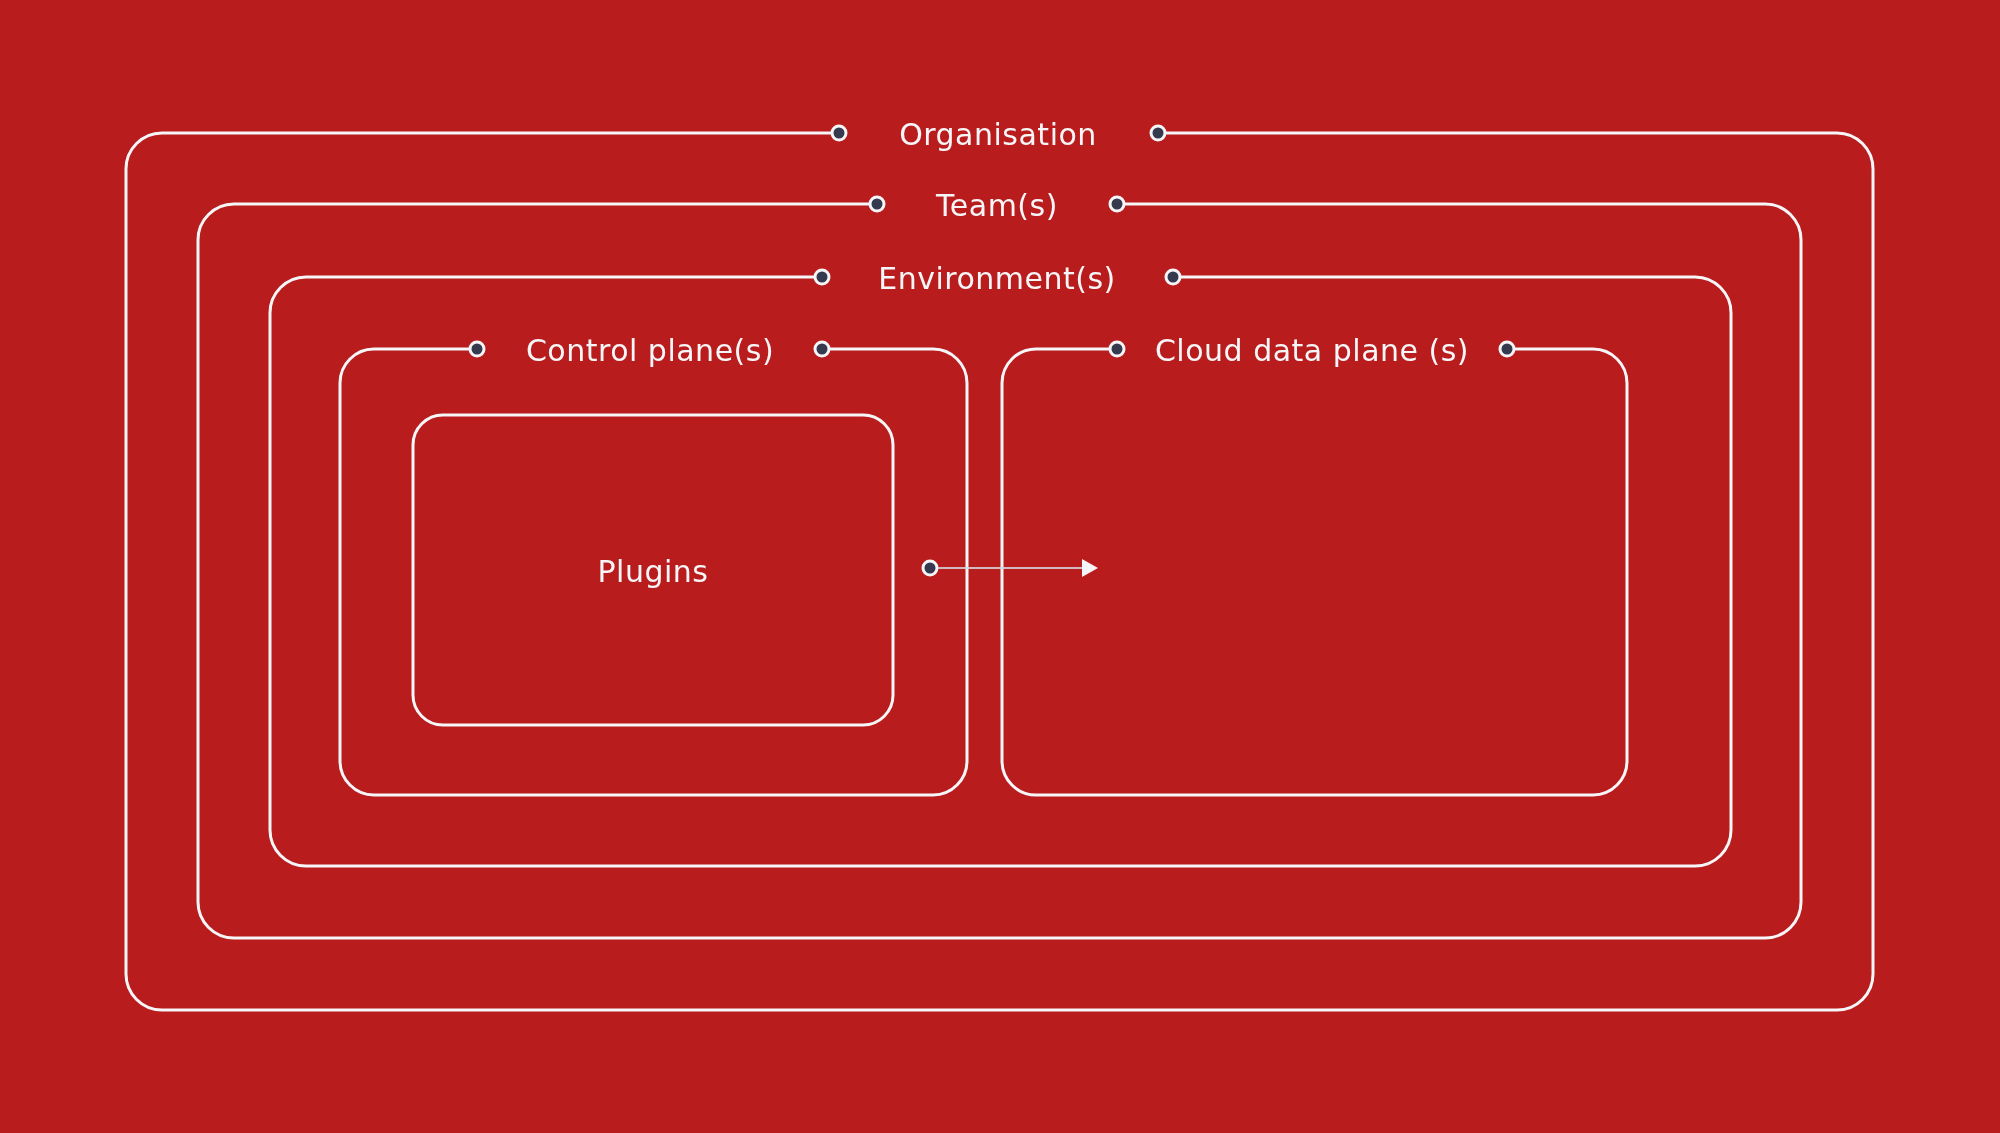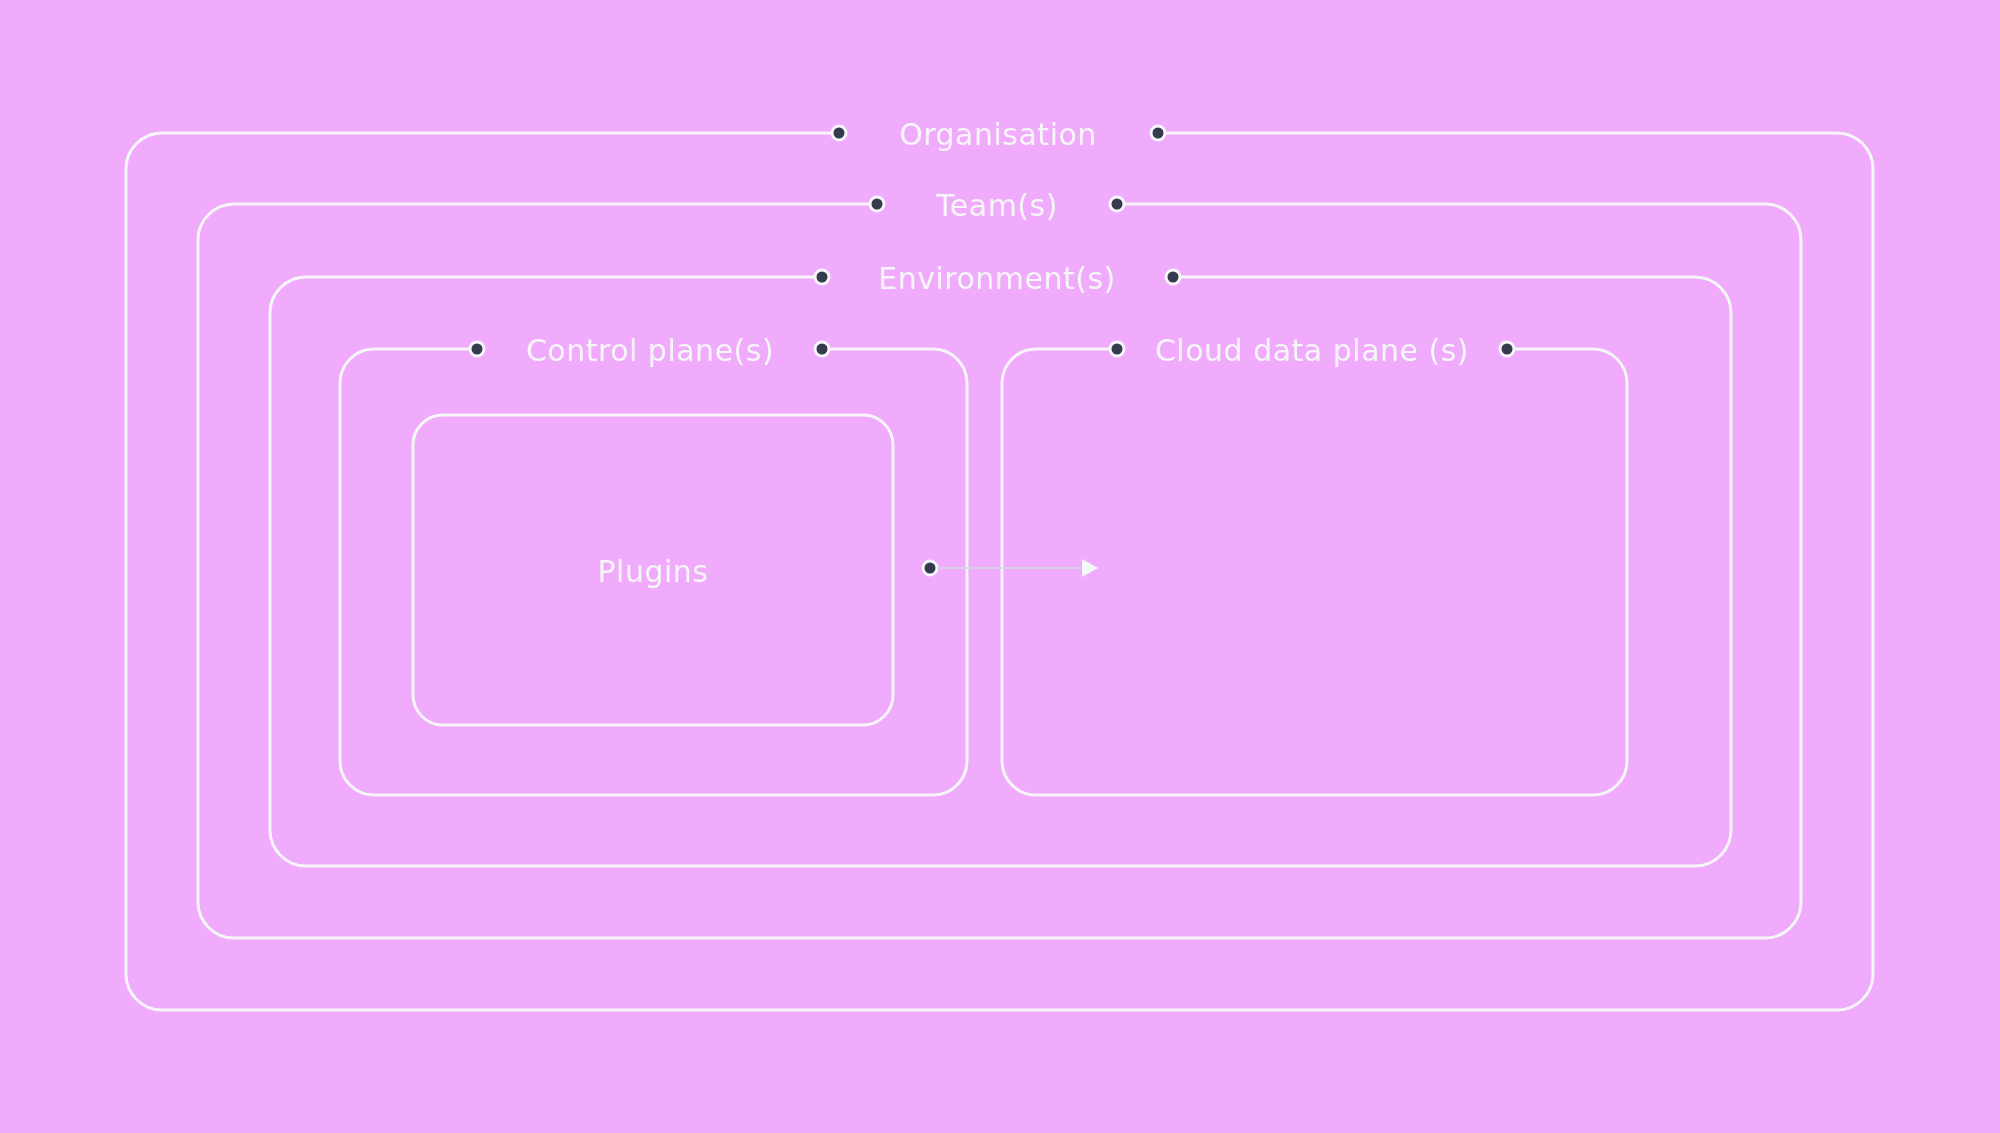--- a/index.html
+++ b/index.html
@@ -4,21 +4,21 @@
 <style>
   html, body {
     margin: 0;
     padding: 0;
     background: #363a4f;
   }
   .stage {
     position: relative;
     width: 2000px;
     height: 1133px;
-    background: #f0abfc;
+    background: #b91c1c;
     overflow: hidden;
   }
   svg.diagram {
     display: block;
     width: 2000px;
     height: 1133px;
   }
   .ring-line {
     fill: none;
     stroke: #f6f6f8;

